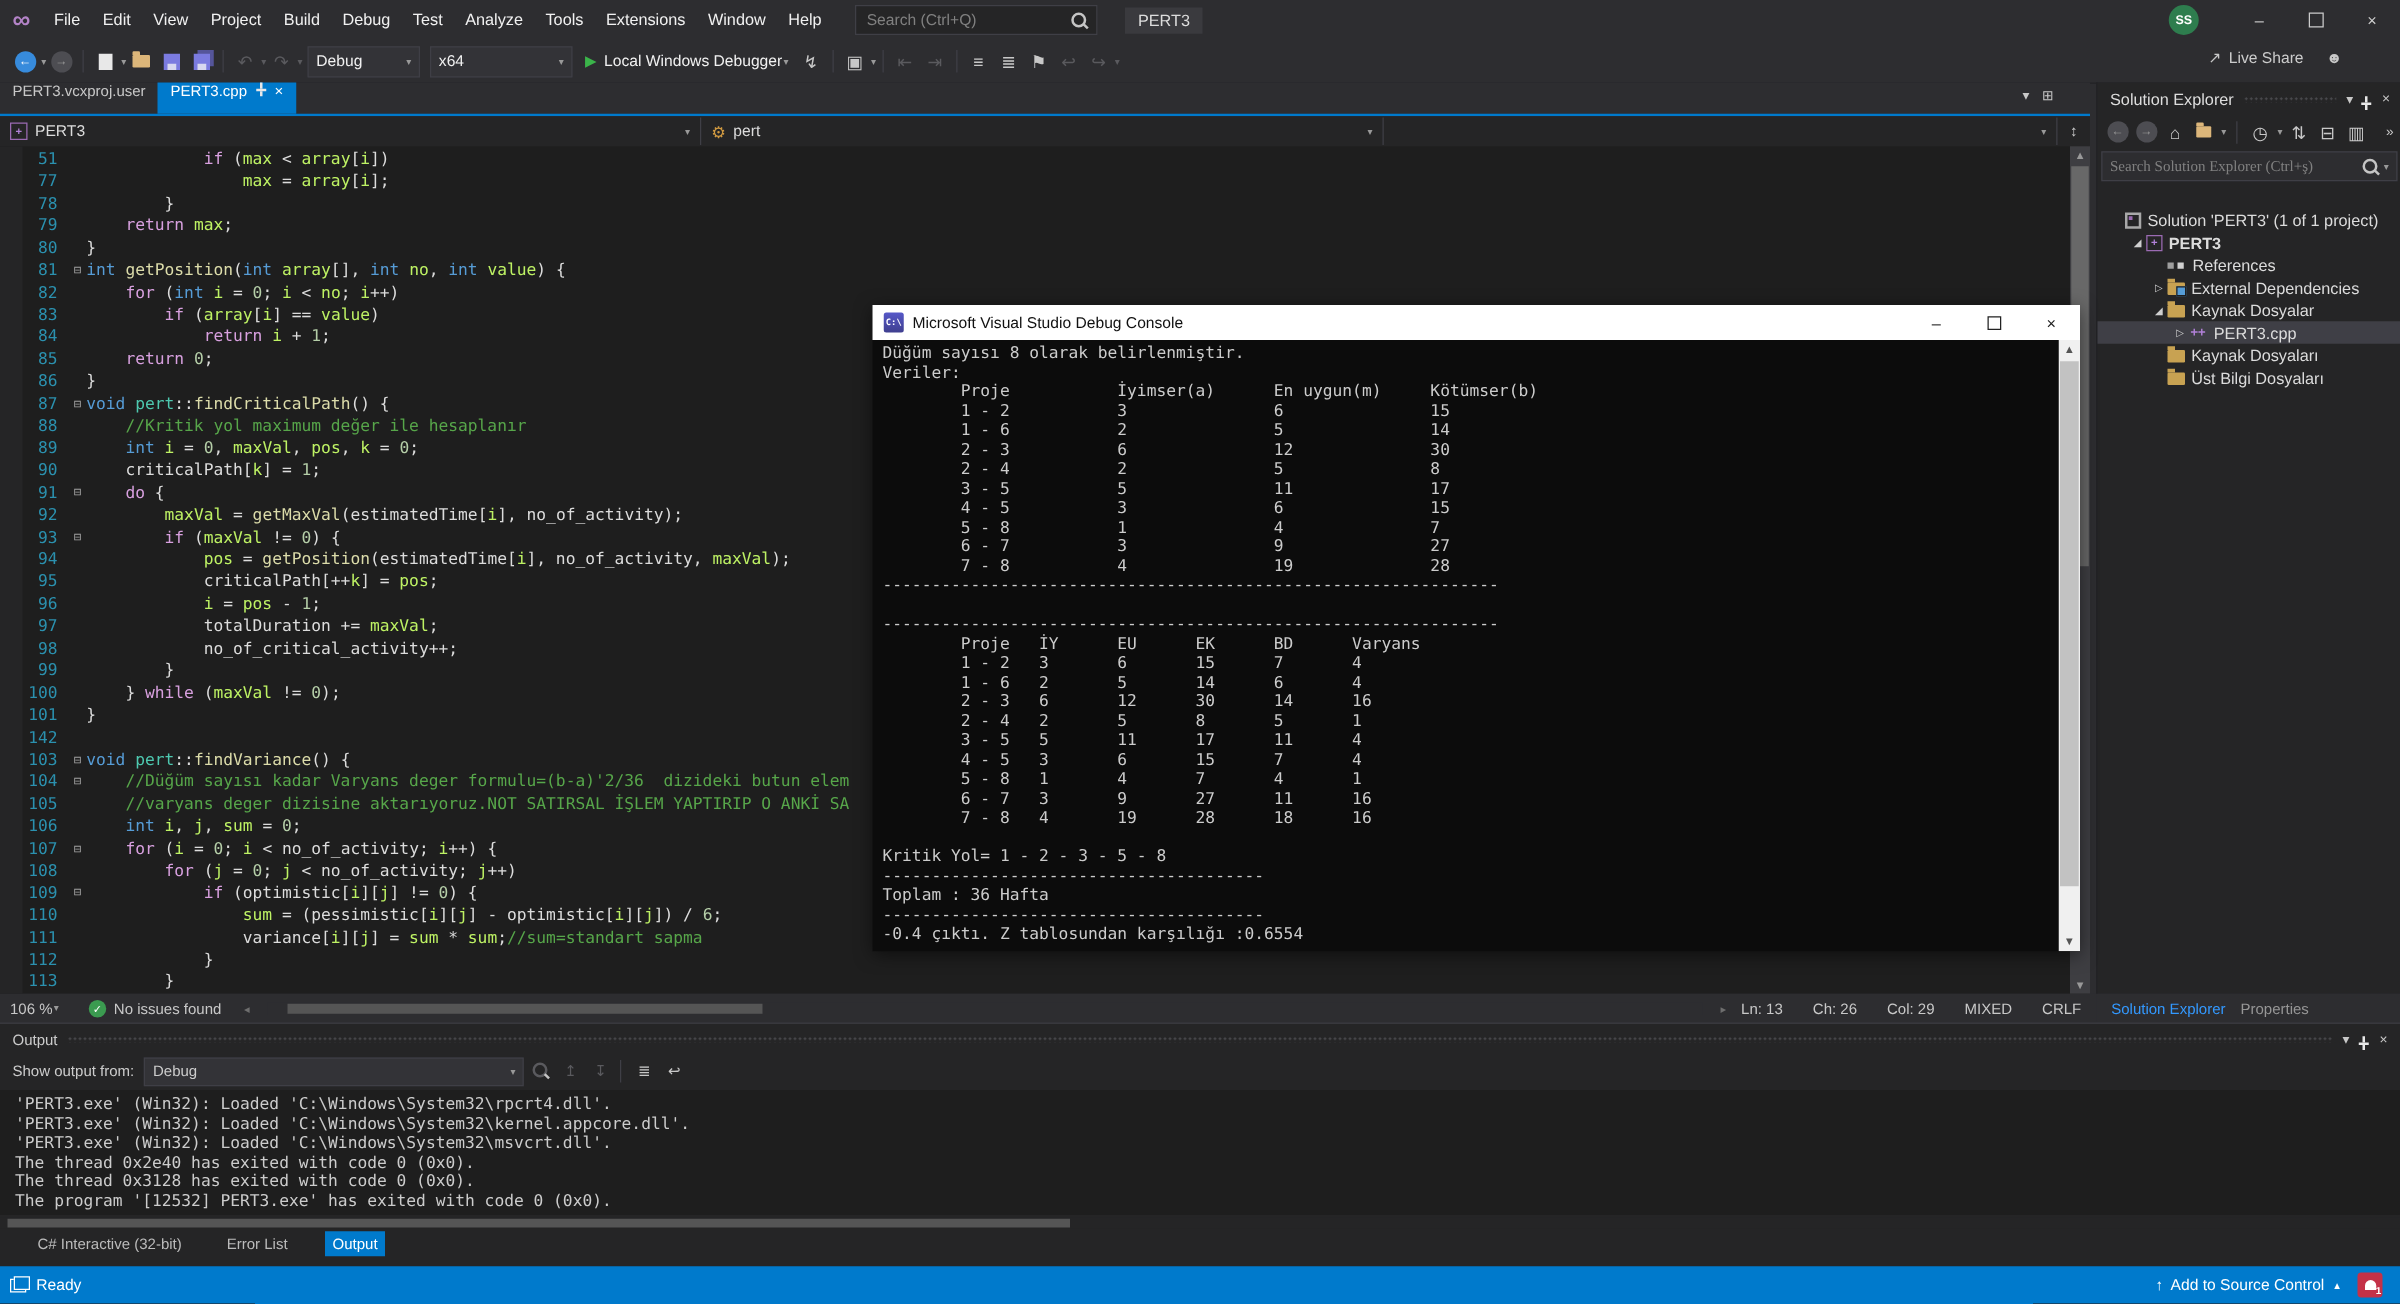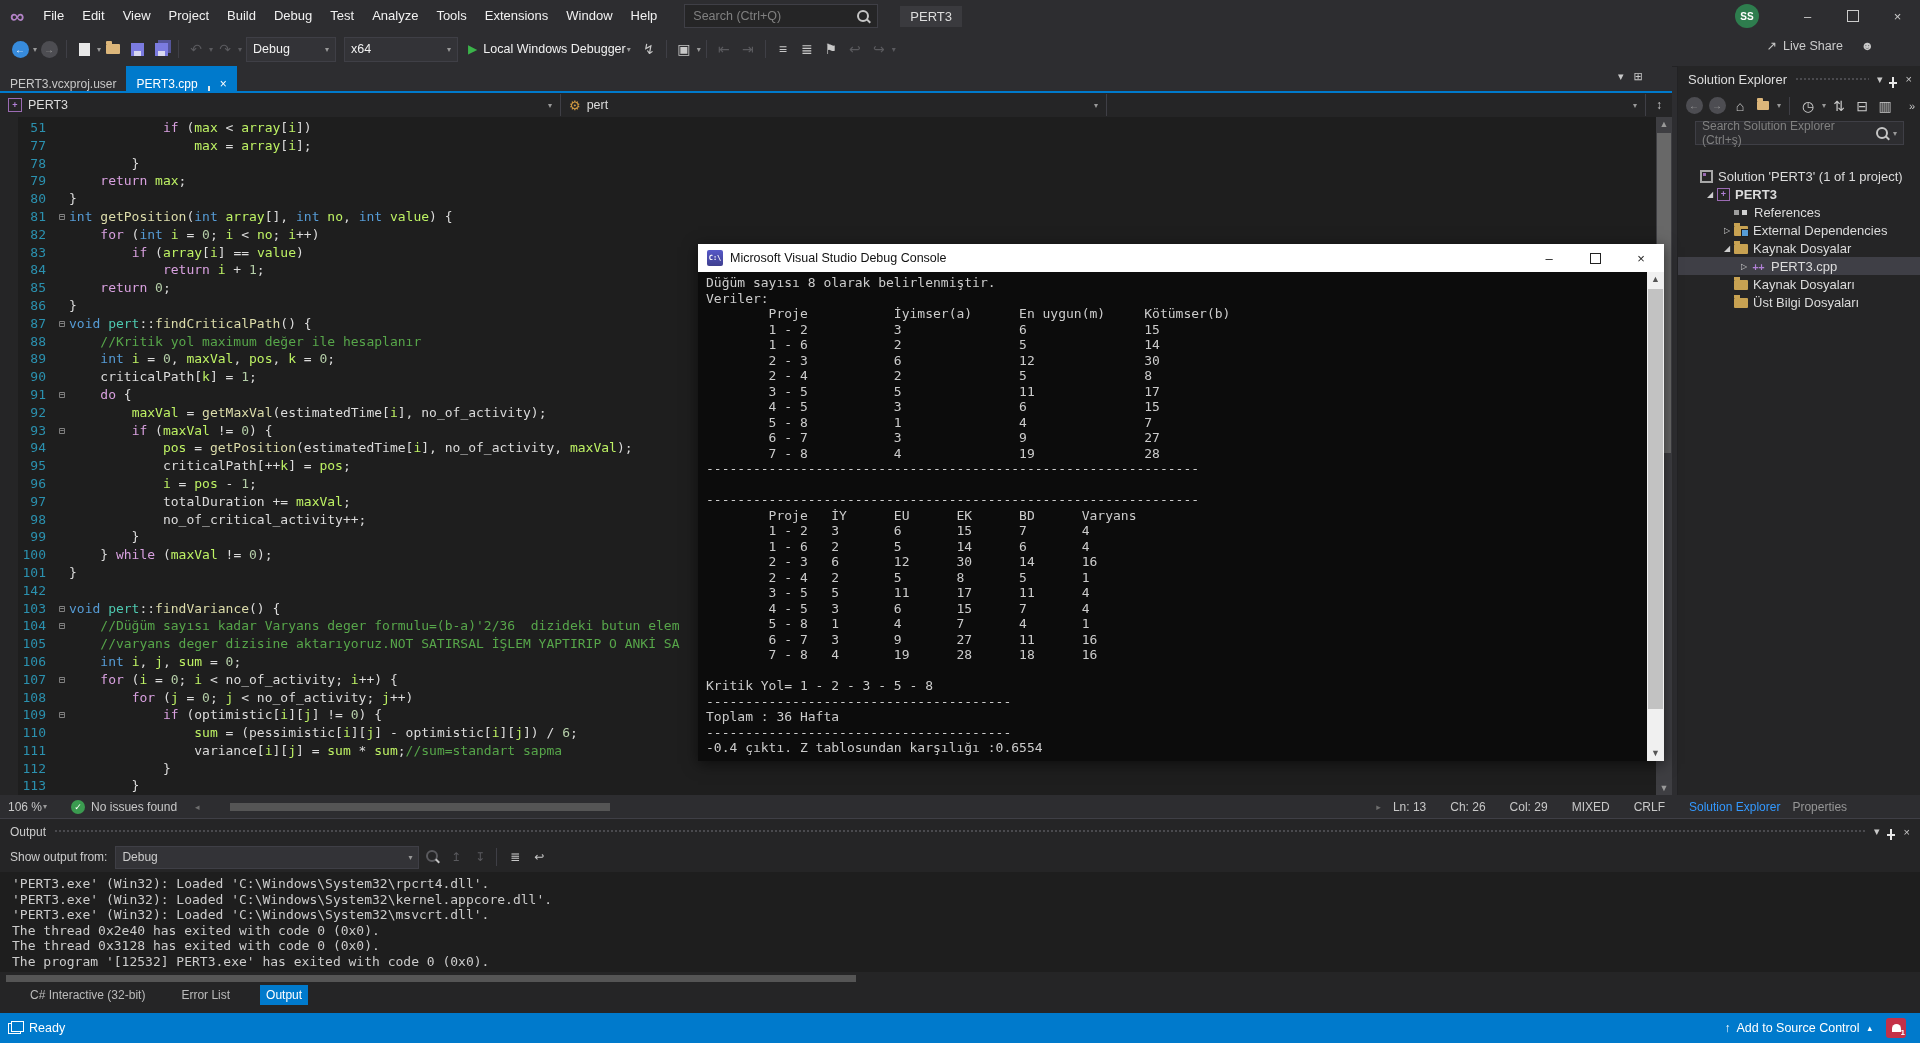--- a/index.html
+++ b/index.html
@@ -41,21 +41,21 @@
   .folder::before{content:"";position:absolute;left:0;top:-3px;width:6px;height:3px;background:#DCB67A;border-radius:1px 1px 0 0;}
   .floppy{width:13px;height:13px;background:#7B7BE0;position:relative;display:inline-block;}
   .floppy::after{content:"";position:absolute;left:3px;bottom:0;width:7px;height:5px;background:#D8D8F0;}
   .floppy.double{box-shadow:3px -3px 0 0 #55559a;}
   .page{width:11px;height:13px;background:#E8E8E8;position:relative;display:inline-block;}
   #liveshare{position:absolute;right:40px;top:38px;display:flex;align-items:center;font-size:12.5px;color:#CCCCCC;}
   #liveshare .g{margin:0 6px;color:#C8C8C8;}
 
   
   #tabstrip{left:0;top:66px;width:1672px;height:25px;background:#2D2D30;display:flex;align-items:flex-end;}
-  .doctab{height:25px;display:flex;align-items:flex-end;padding:0 10px;font-size:12px;color:#C8C8C8;}
+  .doctab{height:25px;display:flex;align-items:flex-start;padding:0 10px;font-size:12px;color:#C8C8C8;}
   .doctab.active{background:#007ACC;color:#FFFFFF;}
   .doctab .x{margin-left:8px;font-size:12px;}
   .pin{width:2px;height:5px;background:#E8E8E8;position:relative;display:inline-block;margin:0 2px 0 10px;}
   .pin::before{content:"";position:absolute;top:5px;left:-3px;width:8px;height:2px;background:#E8E8E8;}
   .pin::after{content:"";position:absolute;top:7px;left:0;width:2px;height:4px;background:#E8E8E8;}
   #tabstrip-icons{position:absolute;left:1618px;top:70px;display:flex;gap:10px;color:#C8C8C8;font-size:11px;}
   #blueline{left:0;top:91px;width:1672px;height:2px;background:#007ACC;}
 
   
   #navbar{left:0;top:93px;width:1672px;height:24px;background:#252526;display:flex;align-items:center;border-bottom:1px solid #2A2A2B;}
@@ -101,21 +101,21 @@
   #cscroll .arr{position:absolute;left:0;width:17px;height:15px;color:#555;font-size:9px;text-align:center;line-height:15px;}
   #cscroll .thumb{position:absolute;left:1px;top:17px;width:15px;height:420px;background:#C2C2C2;}
 
   
   #sepanel{left:1677px;top:66px;width:243px;height:729px;background:#252526;border-left:1px solid #222224;}
   #sehead{height:26px;display:flex;align-items:center;font-size:13px;color:#DDDDDD;padding-left:10px;}
   .grip{flex:1;height:5px;margin:0 8px;background-image:radial-gradient(#4A4A4E 1px,transparent 1px);background-size:4px 4px;}
   #sehead .hic{color:#C8C8C8;font-size:11px;margin-right:9px;}
   #setools{height:27px;display:flex;align-items:center;padding-left:6px;gap:3px;color:#C8C8C8;}
   #setools .ticon{width:20px;}
-  #sesearch{height:22px;margin:2px 17px;background:#2D2D30;border:1px solid #3F3F46;display:flex;align-items:center;justify-content:space-between;padding:0 6px;}
+  #sesearch{height:22px;margin:2px 3px;background:#2D2D30;border:1px solid #3F3F46;display:flex;align-items:center;justify-content:space-between;padding:0 6px;font-family:Liberation Serif, serif;}
   #sesearch .ph{color:#808080;font-size:12px;}
   #setree{margin-top:22px;}
   .se-row{height:18px;display:flex;align-items:center;font-size:13px;color:#DCDCDC;white-space:nowrap;}
   .se-row.sel{background:#3F3F46;}
   .se-arrow{width:14px;flex:none;font-size:8px;color:#CFCFCF;text-align:center;}
   .se-label.bold{font-weight:bold;}
   .tico{width:15px;height:13px;margin-right:5px;flex:none;position:relative;display:inline-block;}
   .tico.solution{border:2px solid #A8A8A8;width:9px;height:9px;margin-top:1px;}
   .tico.solution::after{content:"";position:absolute;left:1px;top:1px;width:3px;height:3px;background:#9B6BB3;}
   .tico.project{border:1px solid #9B6BB3;width:11px;height:11px;color:#B180D7;font:bold 9px/11px "Liberation Sans",sans-serif;text-align:center;}

